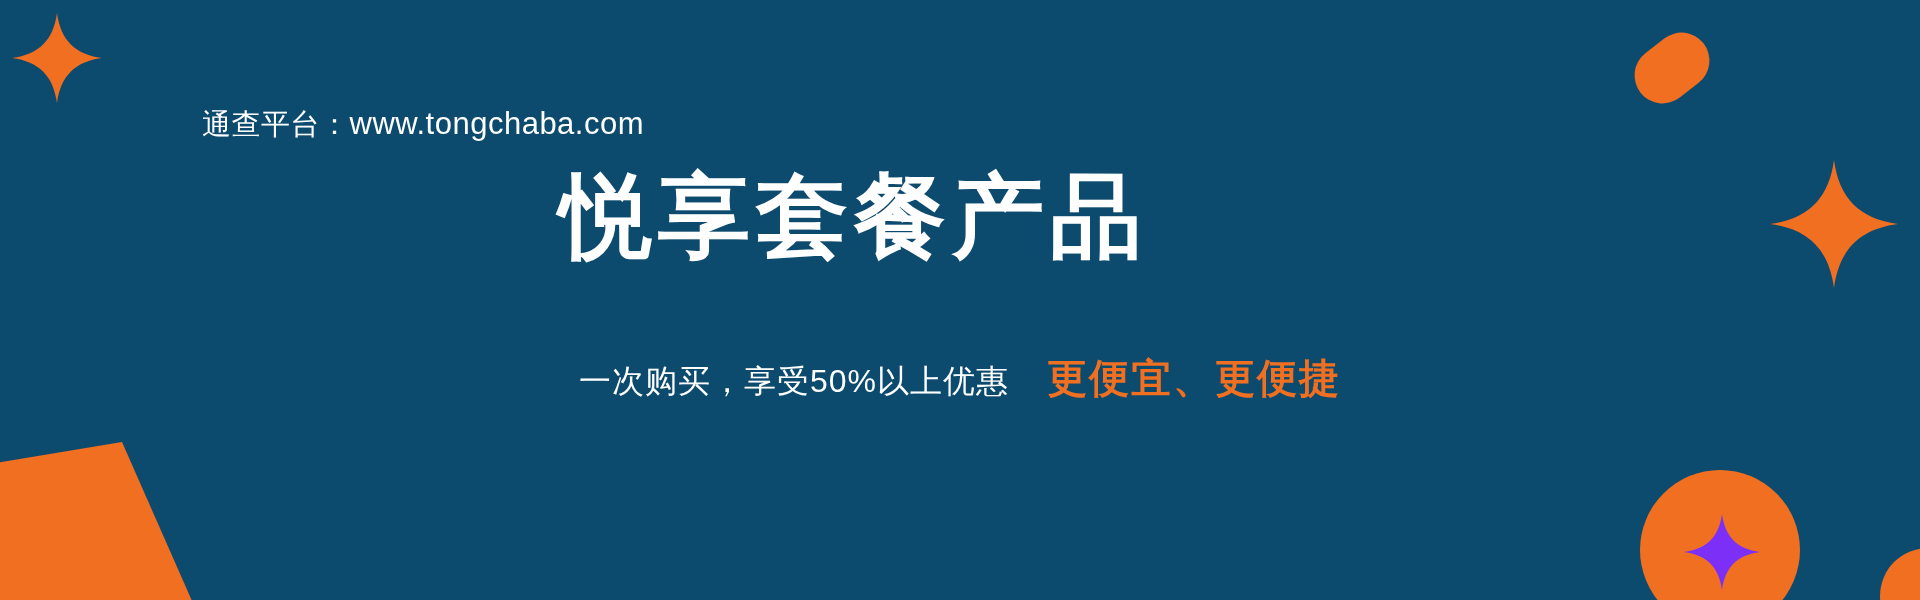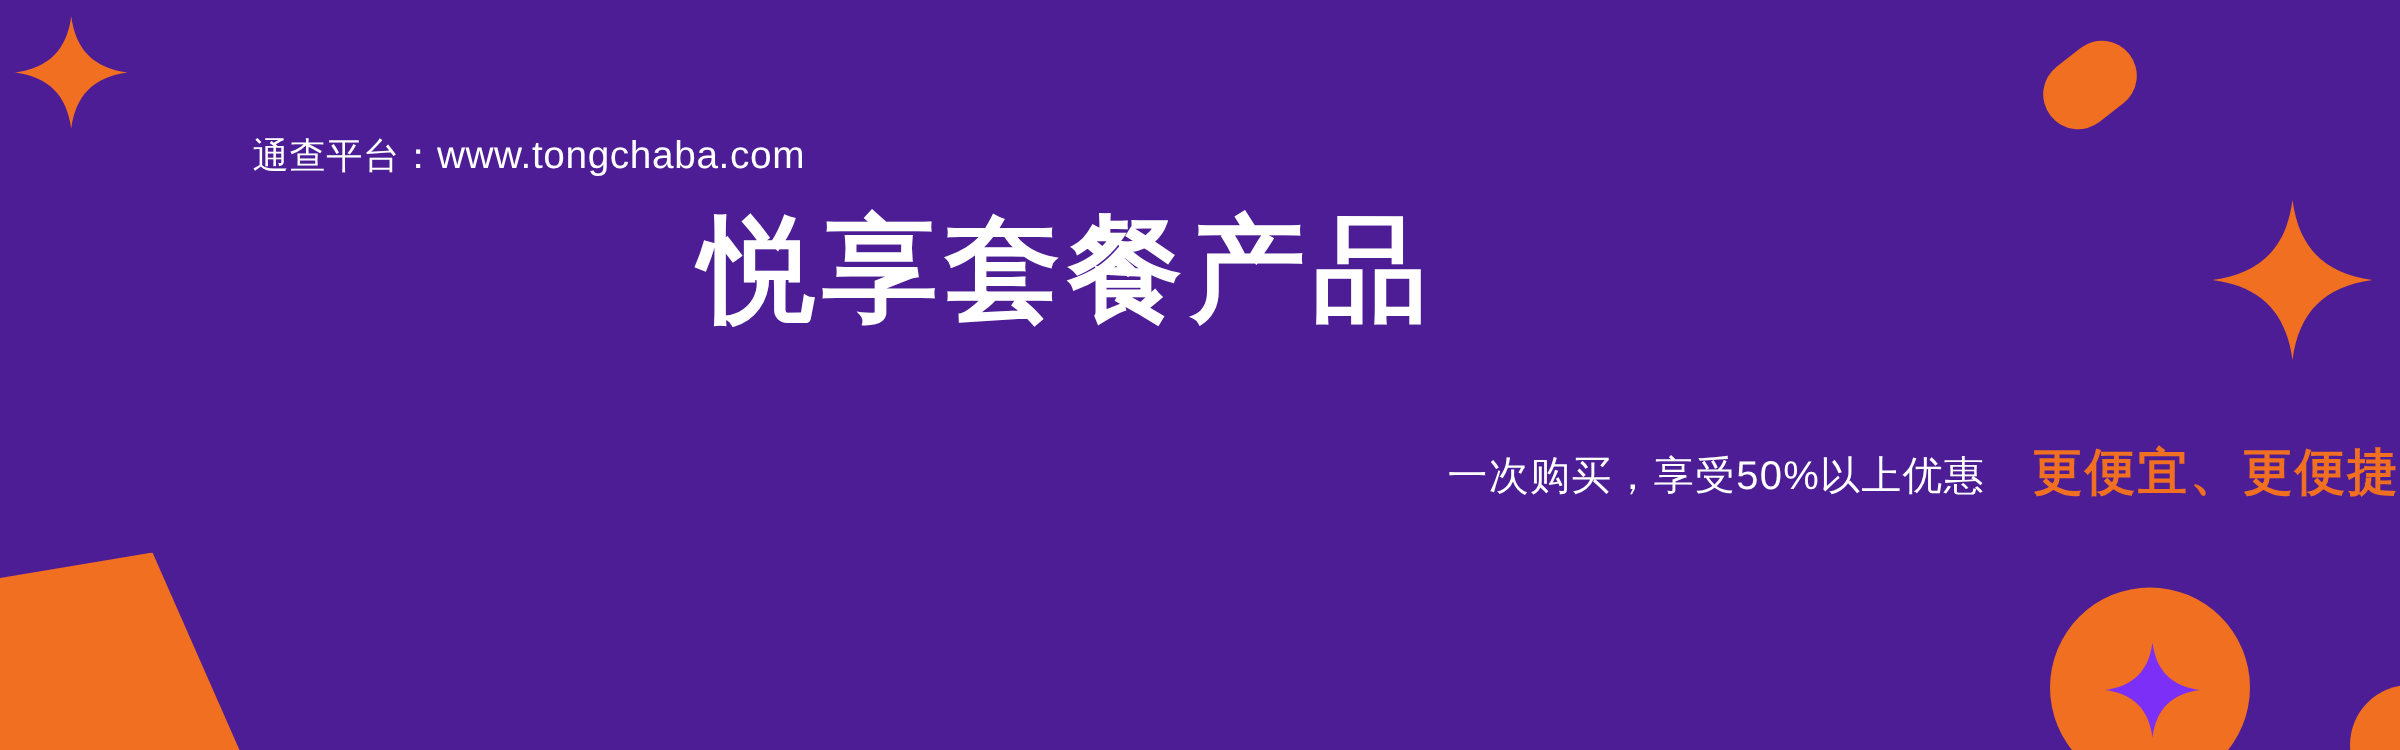--- a/index.html
+++ b/index.html
@@ -10,21 +10,21 @@
     width: 1920px;
     height: 600px;
     overflow: hidden;
     font-family: "Liberation Sans", "DejaVu Sans", sans-serif;
   }
 
   .banner {
     position: relative;
     width: 1920px;
     height: 600px;
-    background: #4c1d95;
+    background: #0c4a6e;
     overflow: hidden;
   }
 
   
   .deco {
     position: absolute;
     pointer-events: none;
   }
 
   
@@ -83,21 +83,21 @@
     letter-spacing: 6px;
     line-height: 1.05;
     white-space: nowrap;
   }
 
   .subline {
     position: absolute;
     top: 358px;
     left: 0;
     width: 1920px;
-    text-align: right;
+    text-align: center;
     white-space: nowrap;
     line-height: 1;
   }
   .subline .sub-plain {
     color: #FFFFFF;
     font-size: 32px;
     letter-spacing: 1px;
   }
   .subline .sub-accent {
     color: #F06F21;

